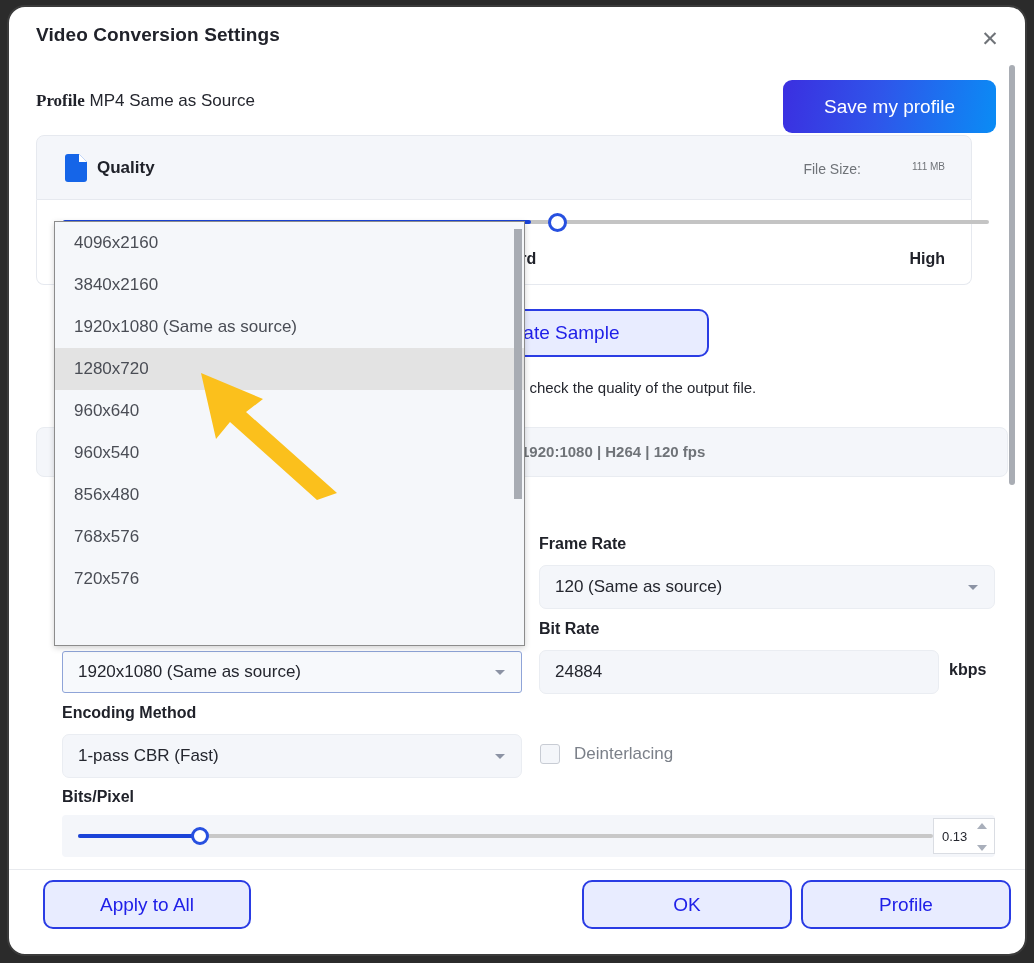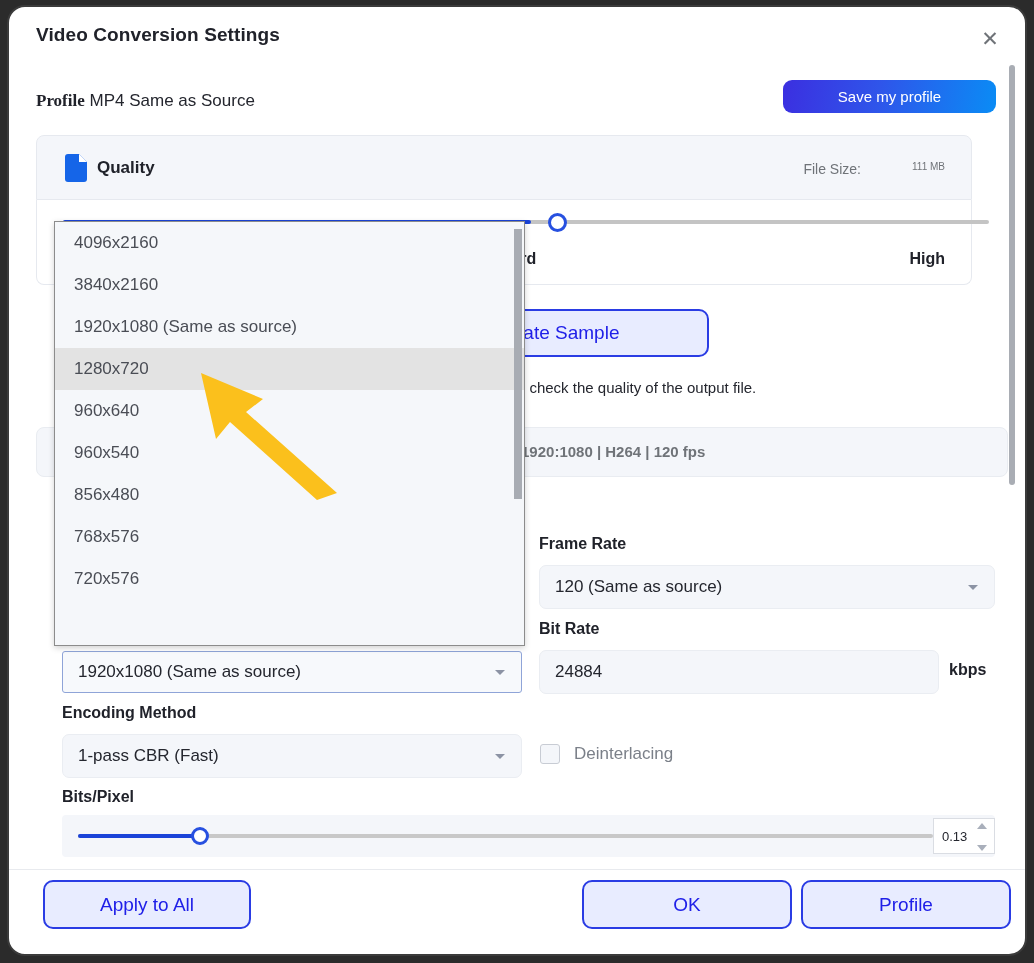--- a/index.html
+++ b/index.html
@@ -42,25 +42,25 @@
   
   #profile-row {
     position: absolute; left: 27px; top: 84px;
     font-size: 17px; color: #20222a;
   }
   #profile-label { font-weight: bold; font-family: Liberation Serif, serif; }
   #profile-value { font-weight: normal; color: #24262e; }
 
   #save-profile-btn {
     position: absolute; right: 29px; top: 73px;
-    width: 213px; height: 33px;
+    width: 213px; height: 53px;
     border-radius: 9px;
     background: linear-gradient(100deg, #3b2fe0 0%, #2f55ea 45%, #0a8cf5 100%);
     color: #fff;
-    font-size: 15px;
+    font-size: 19px;
     display: flex; align-items: center; justify-content: center;
     cursor: pointer;
     border: none;
     font-family: "Liberation Sans", sans-serif;
   }
 
   
   #quality-header {
     position: absolute; left: 27px; top: 128px;
     width: 936px; height: 65px;

